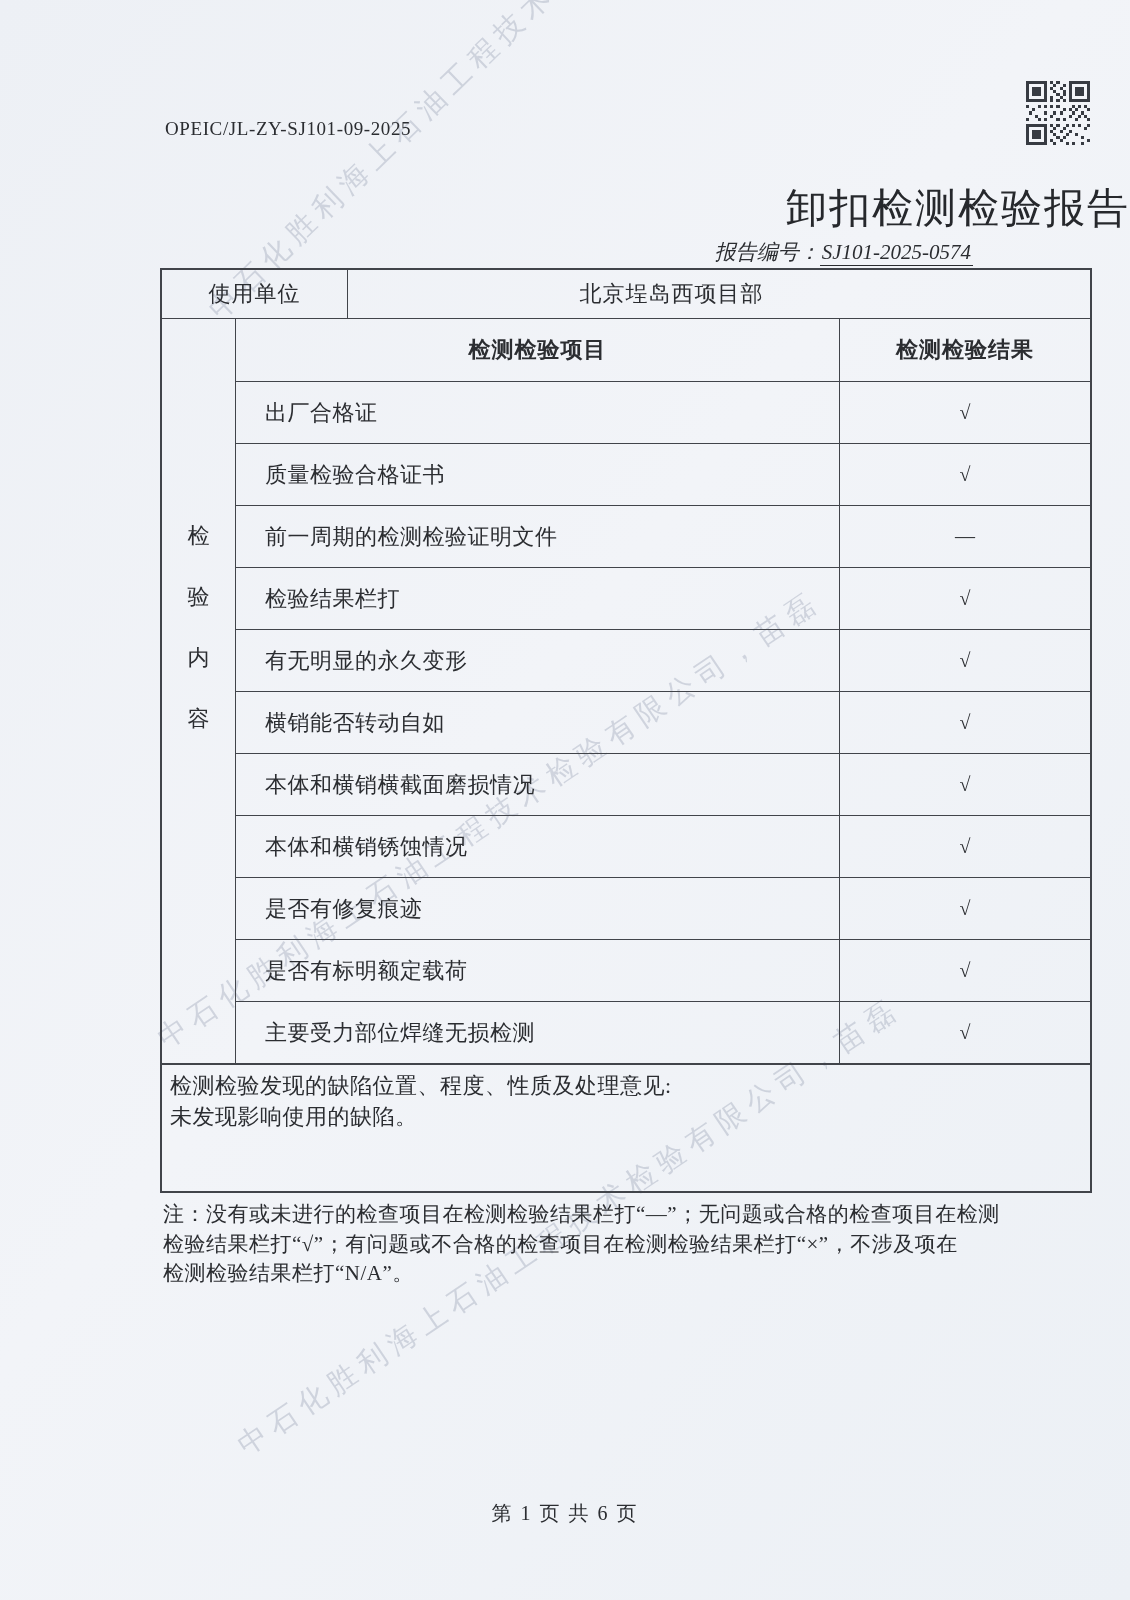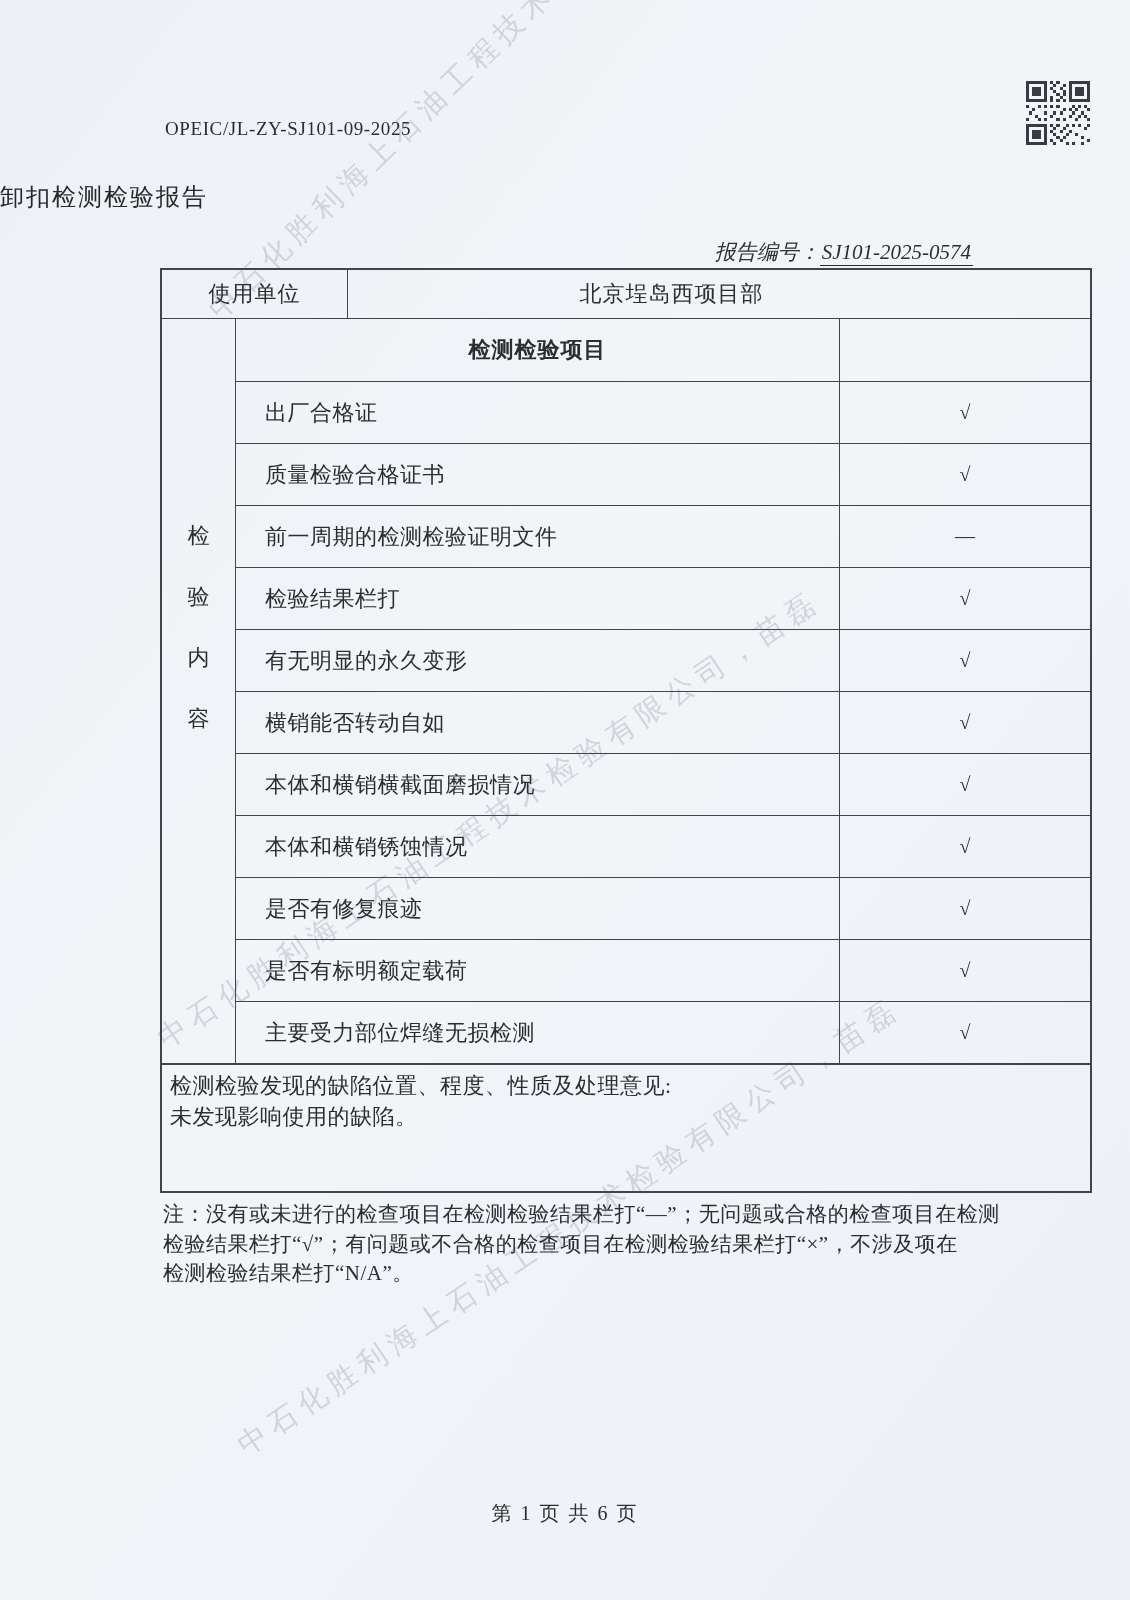--- a/index.html
+++ b/index.html
@@ -22,22 +22,22 @@
     transform-origin:0 0;
     pointer-events:none;
     user-select:none;
   }
   .wm1{left:200px;top:300px;transform:rotate(-44deg);}
   .wm2{left:150px;top:1025px;transform:rotate(-34deg);}
   .wm3{left:230px;top:1432px;transform:rotate(-34deg);}
   
   .doc-code{position:absolute;left:165px;top:118px;font-size:19px;letter-spacing:0.6px;}
   .qr{position:absolute;left:1026px;top:79px;width:64px;height:68px;}
-  .title{position:absolute;left:0;top:181px;width:100%;text-align:left;
-         font-size:24px;letter-spacing:2px;font-weight:500;color:#26282c;}
+  .title{position:absolute;left:0;top:181px;width:100%;text-align:right;
+         font-size:41px;letter-spacing:2px;font-weight:500;color:#26282c;}
   .report-no{position:absolute;right:157px;top:238px;font-size:21px;font-style:italic;}
   .report-no .num{border-bottom:1.6px solid #2b2d31;padding:0 2px 1px 2px;}
   
   .main-table{
     position:absolute;left:160px;top:268px;width:932px;
     border:2px solid #41444a;box-sizing:border-box;
     font-size:22px;
     font-family:Liberation Serif, serif;
   }
   .info-row{display:grid;grid-template-columns:186px 1fr;height:48px;border-bottom:1.6px solid #41444a;}
@@ -175,20 +175,21 @@
     <div class="main-section">
       <div class="vlabel-col">
           <div class="vchar">检</div>
           <div class="vchar">验</div>
           <div class="vchar">内</div>
           <div class="vchar">容</div>
         </div>
       <div class="main-right">
         <div class="chk-header">
           <div class="chk-h-item">检测检验项目</div>
+          <div class="chk-h-res">检测检验结果</div>
         </div>
         <div>
             <div class="chk-row">
               <div class="chk-item">出厂合格证</div>
               <div class="chk-res">√</div>
             </div>
             <div class="chk-row">
               <div class="chk-item">质量检验合格证书</div>
               <div class="chk-res">√</div>
             </div>

